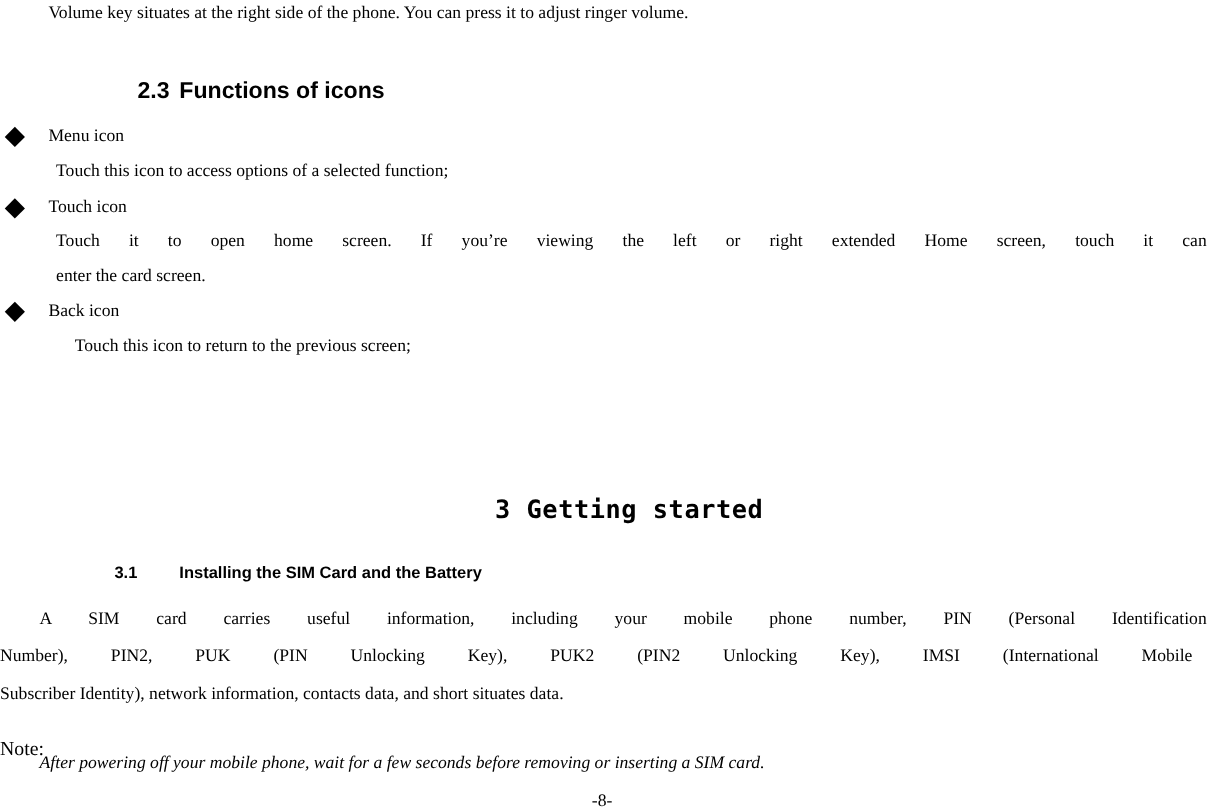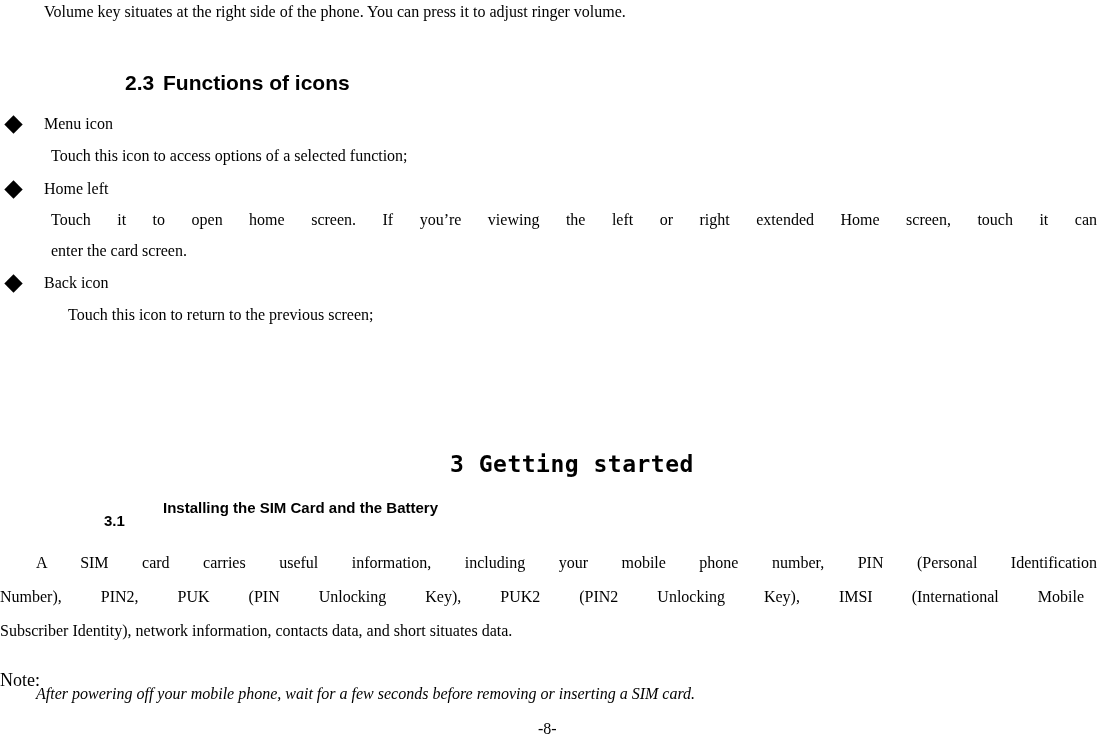--- a/index.html
+++ b/index.html
@@ -23,32 +23,32 @@
   <div class="ab serif" style="left:44px;top:-1px;">Volume key situates at the right side of the phone. You can press it to adjust ringer volume.</div>
 
   <div class="ab h2" style="left:104px;top:71px;margin-left:21px;">2.3</div>
   <div class="ab h2" style="left:163px;top:71px;">Functions of icons</div>
 
   <div class="diamond" style="left:7px;top:118px;"></div>
   <div class="ab serif" style="left:44px;top:111px;">Menu icon</div>
   <div class="ab serif" style="left:51px;top:143px;">Touch this icon to access options of a selected function;</div>
 
   <div class="diamond" style="left:7px;top:183px;"></div>
-  <div class="ab serif" style="left:44px;top:176px;">Home left</div>
+  <div class="ab serif" style="left:44px;top:176px;">Touch icon</div>
   <div class="ab serif just" style="left:51px;top:207px;width:1046px;">Touch it to open home screen. If you’re viewing the left or right extended Home screen, touch it can</div>
   <div class="ab serif" style="left:51px;top:238px;">enter the card screen.</div>
 
   <div class="diamond" style="left:7px;top:277px;"></div>
   <div class="ab serif" style="left:44px;top:270px;">Back icon</div>
   <div class="ab serif" style="left:68px;top:302px;">Touch this icon to return to the previous screen;</div>
 
   <div class="ab h1" style="left:450px;top:451px;">3 Getting started</div>
 
   <div class="ab h3" style="left:104px;top:512px;">3.1</div>
-  <div class="ab h3" style="left:163px;top:499px;">Installing the SIM Card and the Battery</div>
+  <div class="ab h3" style="left:163px;top:512px;">Installing the SIM Card and the Battery</div>
 
   <div class="ab serif just" style="left:36px;top:550px;width:1061px;">A SIM card carries useful information, including your mobile phone number, PIN (Personal Identification</div>
   <div class="ab serif just" style="left:0px;top:584px;width:1084px;">Number), PIN2, PUK (PIN Unlocking Key), PUK2 (PIN2 Unlocking Key), IMSI (International Mobile</div>
   <div class="ab serif" style="left:0px;top:618px;">Subscriber Identity), network information, contacts data, and short situates data.</div>
 
   <div class="ab serif note" style="left:0px;top:667px;">Note:</div>
   <div class="ab serif ital" style="left:36px;top:681px;">After powering off your mobile phone, wait for a few seconds before removing or inserting a SIM card.</div>
 
   <div class="ab serif pnum" style="left:538px;top:716px;">-8-</div>
 </div>

